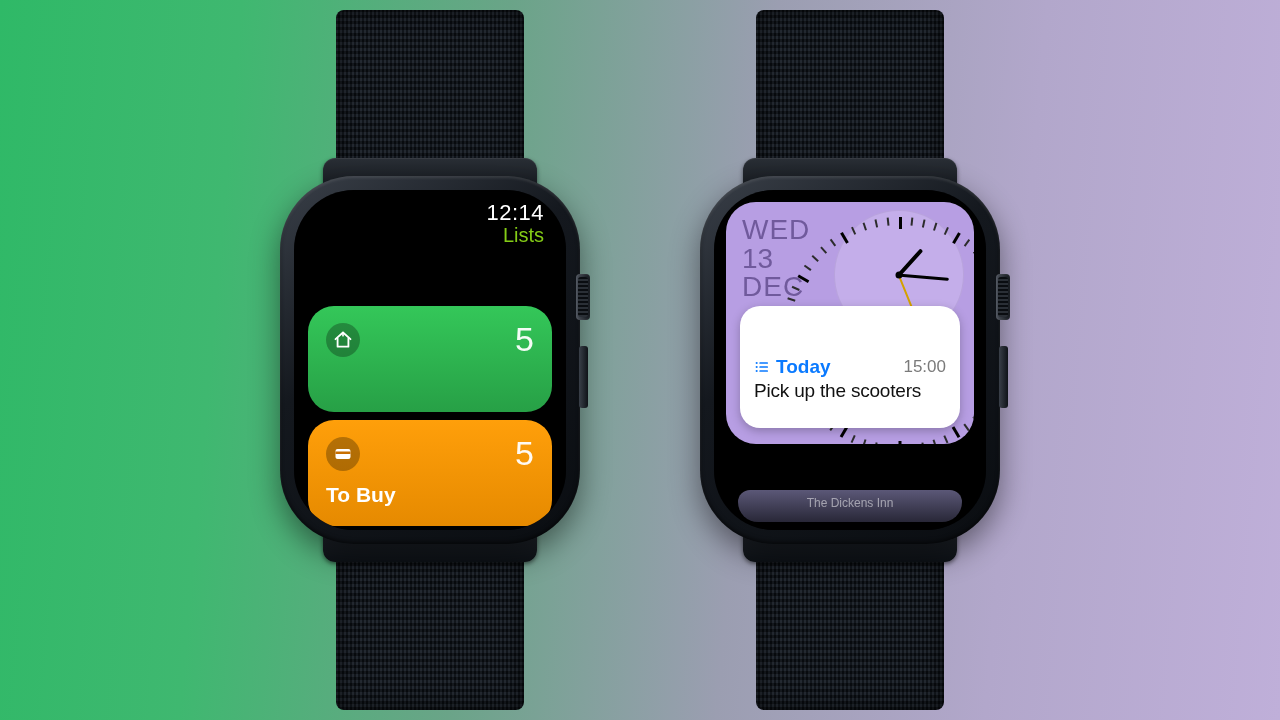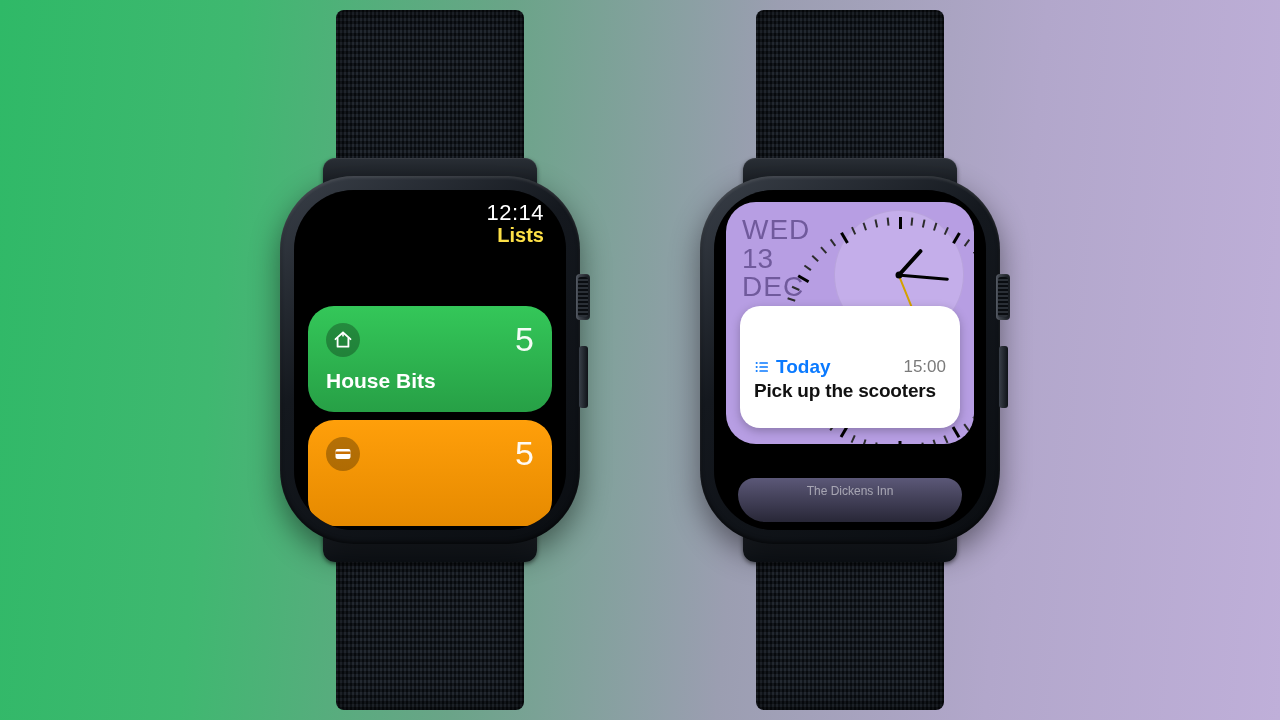--- a/index.html
+++ b/index.html
@@ -79,21 +79,21 @@
     overflow: hidden;
     box-shadow: inset 0 0 18px rgba(0,0,0,.9);
   }
 
   
   .statusbar {
     position: absolute; top: 10px; right: 22px;
     text-align: right; z-index: 5; margin-left: 23px;
   }
   .time { color: #fff; font-size: 22px; font-weight: 500; letter-spacing: .5px; }
-  .lists-link { color: #fde047; font-size: 20px; font-weight: 700; margin-top: -2px; text-align: right; }
+  .lists-link { color: #84cc16; font-size: 20px; font-weight: 400; margin-top: -2px; text-align: right; }
 
   .prev-card {
     position: absolute; top: 14px; left: 14px; right: 14px;
     height: 90px; border-radius: 24px;
     background: linear-gradient(180deg, rgba(70,40,80,.55), rgba(40,20,50,.35));
     filter: blur(.3px);
     padding: 54px 16px 0 16px;
     color: #a79bab; font-size: 15px;
   }
 
@@ -157,25 +157,25 @@
 
   .reminder-card {
     position:absolute; left: 14px; right: 14px; bottom: 16px;
     background:#fff; border-radius: 20px;
     padding: 10px 14px 26px 14px;
     box-shadow: 0 3px 10px rgba(0,0,0,.25);
   }
   .reminder-head { display:flex; align-items:center; justify-content:space-between;margin-top:40px; }
   .reminder-head .lhs { display:flex; align-items:center; gap:6px; color:#0a7aff; font-weight:700; font-size:19px; }
   .reminder-head .rhs { color:#7a7a7a; font-size:17px; }
-  .reminder-text { color:#111; font-size:19px; font-weight:700; margin-top:2px; letter-spacing:-.2px; }
+  .reminder-text { color:#111; font-size:19px; font-weight:400; margin-top:2px; letter-spacing:-.2px; }
 
   .peek {
     position:absolute; left: 24px; right: 24px; bottom: 8px;
-    height: 44px; border-radius: 18px 18px 30px 30px;
+    height: 32px; border-radius: 18px 18px 30px 30px;
     background: linear-gradient(180deg, rgba(130,125,170,.7), rgba(80,78,110,.5));
     filter: blur(.4px);
     color: rgba(255,255,255,.5);
     font-size: 12px; text-align:center; padding-top:6px;
     overflow:hidden;
   }
 
   svg { display:block; }
 </style>
 </head>
@@ -203,33 +203,33 @@
           <div class="row1">
             <div class="icon-pill">
               <svg width="20" height="20" viewBox="0 0 24 24" fill="none">
                 <path d="M3 11 12 3l9 8" stroke="#fff" stroke-width="2.2" stroke-linecap="round" stroke-linejoin="round"></path>
                 <path d="M5.5 10.2V20h13V10.2" stroke="#fff" stroke-width="2.2" stroke-linecap="round" stroke-linejoin="round"></path>
                 <path d="M12 3v4" stroke="#fff" stroke-width="2" stroke-linecap="round"></path>
               </svg>
             </div>
             <div class="count">5</div>
           </div>
-          <div class="title">House Bits</div>
         </div>
 
         <div class="card orange">
           <div class="row1">
             <div class="icon-pill">
               <svg width="20" height="20" viewBox="0 0 24 24" fill="none">
                 <rect x="3" y="6" width="18" height="12" rx="2.5" fill="#fff"></rect>
                 <rect x="3" y="9" width="18" height="3" fill="#c86f00"></rect>
               </svg>
             </div>
             <div class="count">5</div>
           </div>
+          <div class="title">To Buy</div>
         </div>
 
       </div>
     </div>
   </div>
 
   <div class="watch right">
     <div class="band-top"></div>
     <div class="band-bot"></div>
     <div class="lug top"></div>

